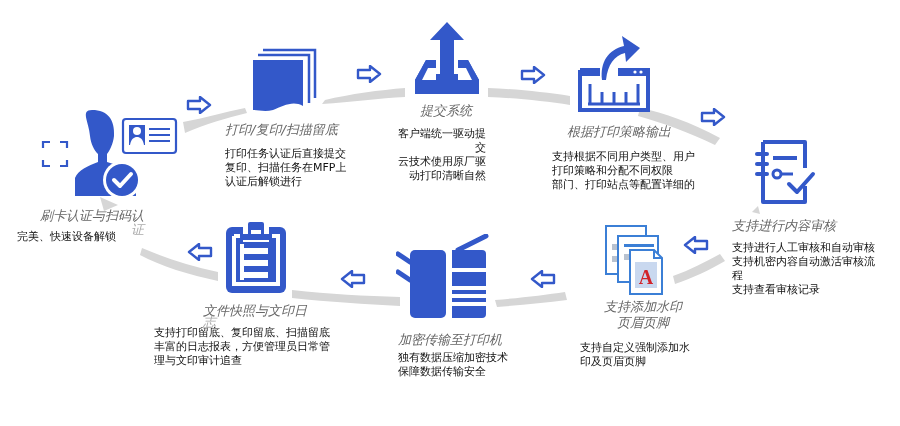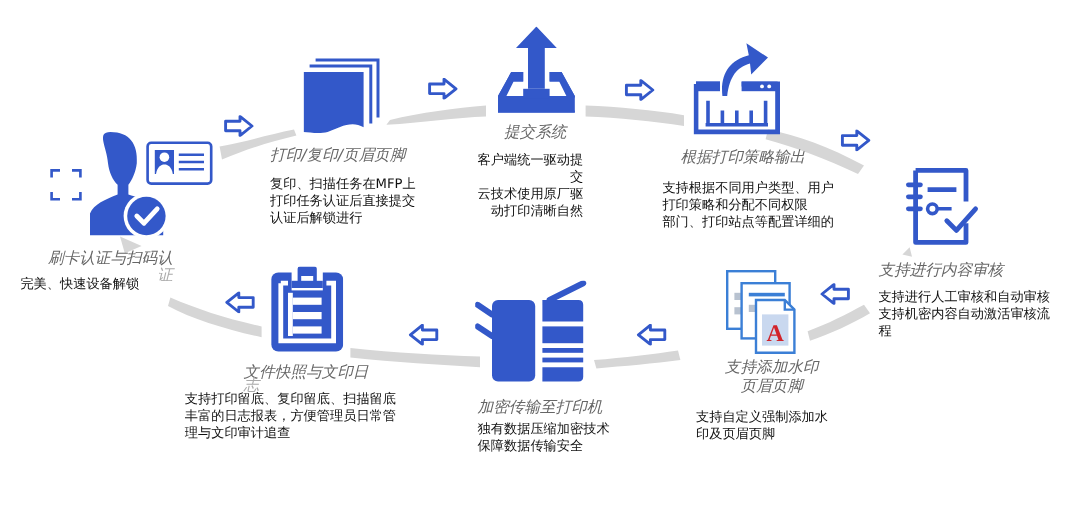--- a/index.html
+++ b/index.html
@@ -110,25 +110,25 @@
 </div>
 
 <div class="abs" style="left:253px;top:48px;">
   <svg width="66" height="66" viewBox="0 0 66 66">
     <path d="M10,2 H62 V50" fill="none" stroke="#3358C9" stroke-width="2.5"></path>
     <path d="M5,7 H56 V55" fill="none" stroke="#3358C9" stroke-width="2.5"></path>
     <path d="M0,12 H50 V58 C40,52 30,58 20,62 C12,64 5,62 0,62 Z" fill="#3358C9"></path>
   </svg>
 </div>
 <div class="abs title" style="left:225px;top:122px;">
-  <div>打印/复印/页眉页脚</div>
+  <div>打印/复印/扫描留底</div>
 </div>
 <div class="abs desc" style="left:225px;top:147px;">
+  <div>打印任务认证后直接提交</div>
   <div>复印、扫描任务在MFP上</div>
-  <div>打印任务认证后直接提交</div>
   <div>认证后解锁进行</div>
 </div>
 
 <div class="abs" style="left:412px;top:22px;">
   <svg width="70" height="72" viewBox="0 0 70 72">
     <path d="M35,0 L52,18 H42 V52 H28 V18 H18 Z" fill="#3358C9"></path>
     <path d="M14,38 H24 V46 H10 L3,60 V70 H67 V60 L60,46 H46 V38 H56 L67,58 V72 H3 V58 Z" fill="#3358C9"></path>
     <path d="M3,58 L14,38 H24 V46 H16 L10,58 Z" fill="#3358C9"></path>
     <path d="M67,58 L56,38 H46 V46 H54 L60,58 Z" fill="#3358C9"></path>
     <rect x="3" y="58" width="64" height="14" fill="#3358C9"></rect>
@@ -186,20 +186,21 @@
     <path d="M36,46 L44,54 L60,36" fill="none" stroke="#3358C9" stroke-width="4" stroke-linecap="round" stroke-linejoin="round"></path>
   </svg>
 </div>
 <div class="abs title" style="left:732px;top:218px;">
   <div>支持进行内容审核</div>
 </div>
 <div class="abs desc" style="left:732px;top:241px;">
   <div>支持进行人工审核和自动审核</div>
   <div>支持机密内容自动激活审核流</div>
   <div>程</div>
+  <div>支持查看审核记录</div>
 </div>
 
 <div class="abs" style="left:604px;top:224px;">
   <svg width="62" height="72" viewBox="0 0 62 72">
     <rect x="2" y="2" width="40" height="48" fill="#fff" stroke="#3b7fd6" stroke-width="2"></rect>
     <rect x="8" y="20" width="8" height="6" fill="#b8c2d0"></rect>
       <rect x="8" y="32" width="8" height="6" fill="#b8c2d0"></rect>
     <rect x="14" y="12" width="40" height="46" fill="#fff" stroke="#3b7fd6" stroke-width="2"></rect>
     <rect x="20" y="20" width="30" height="3" fill="#3b7fd6"></rect>
     <rect x="20" y="30" width="8" height="6" fill="#b8c2d0"></rect>

